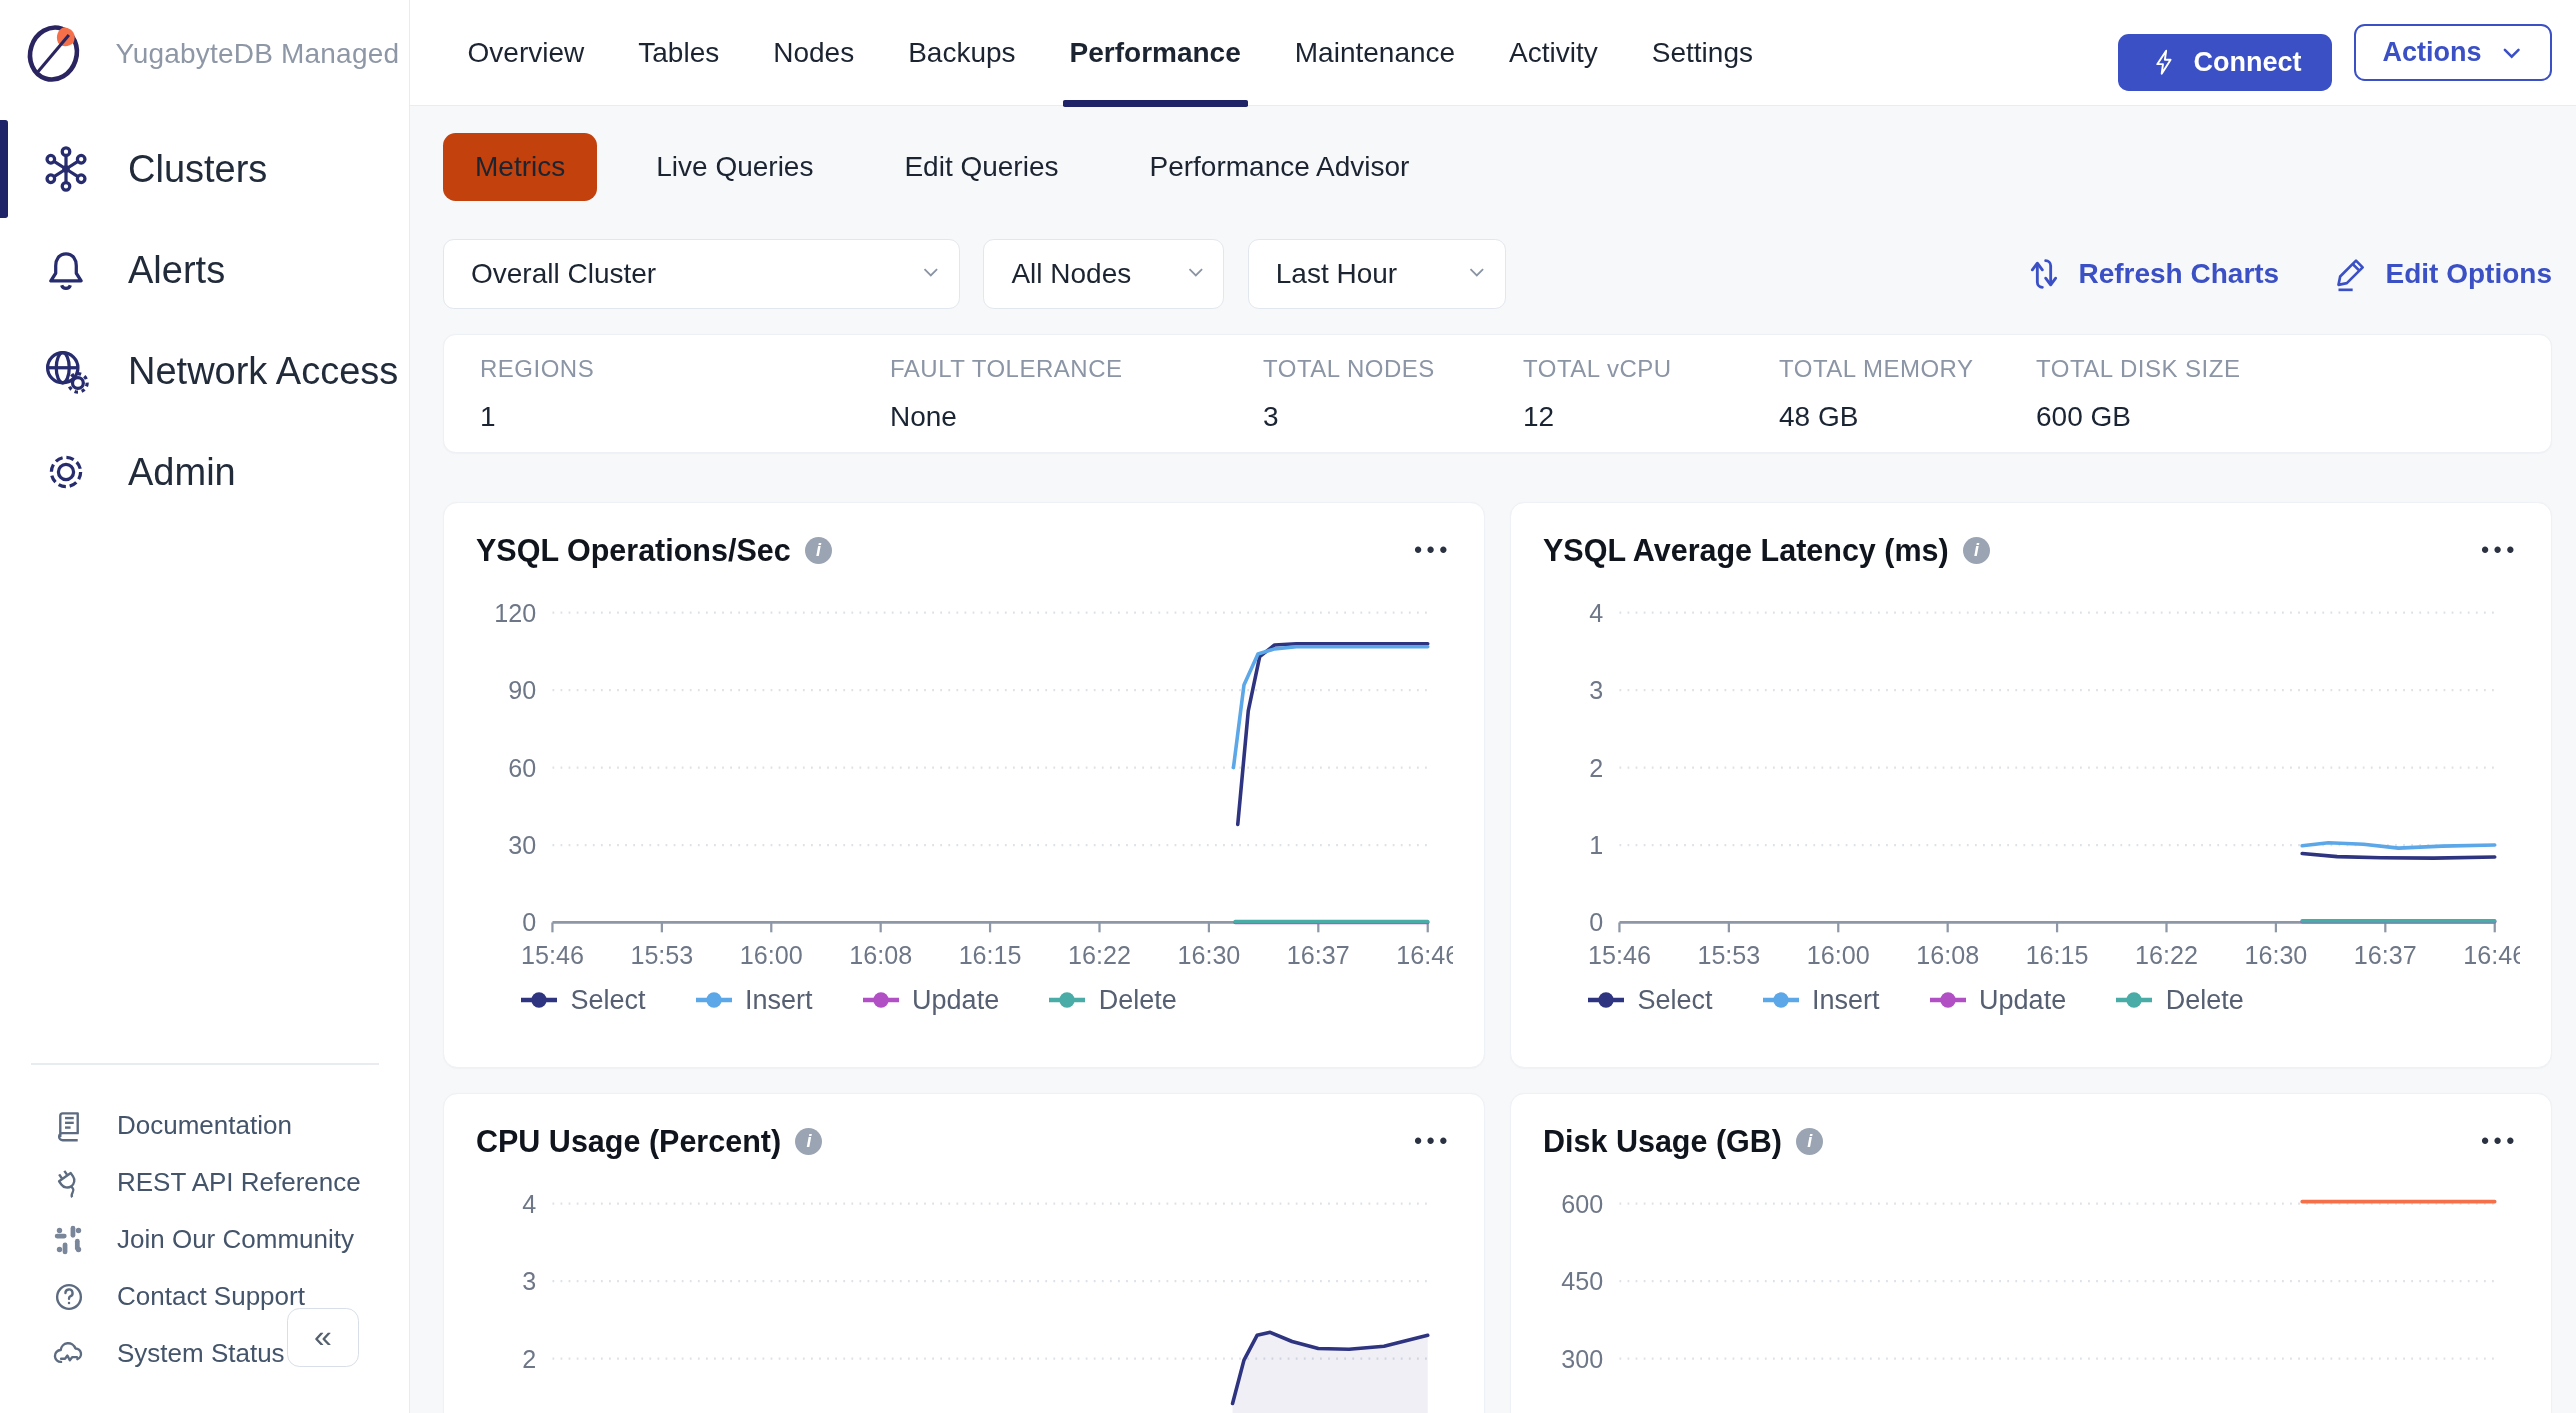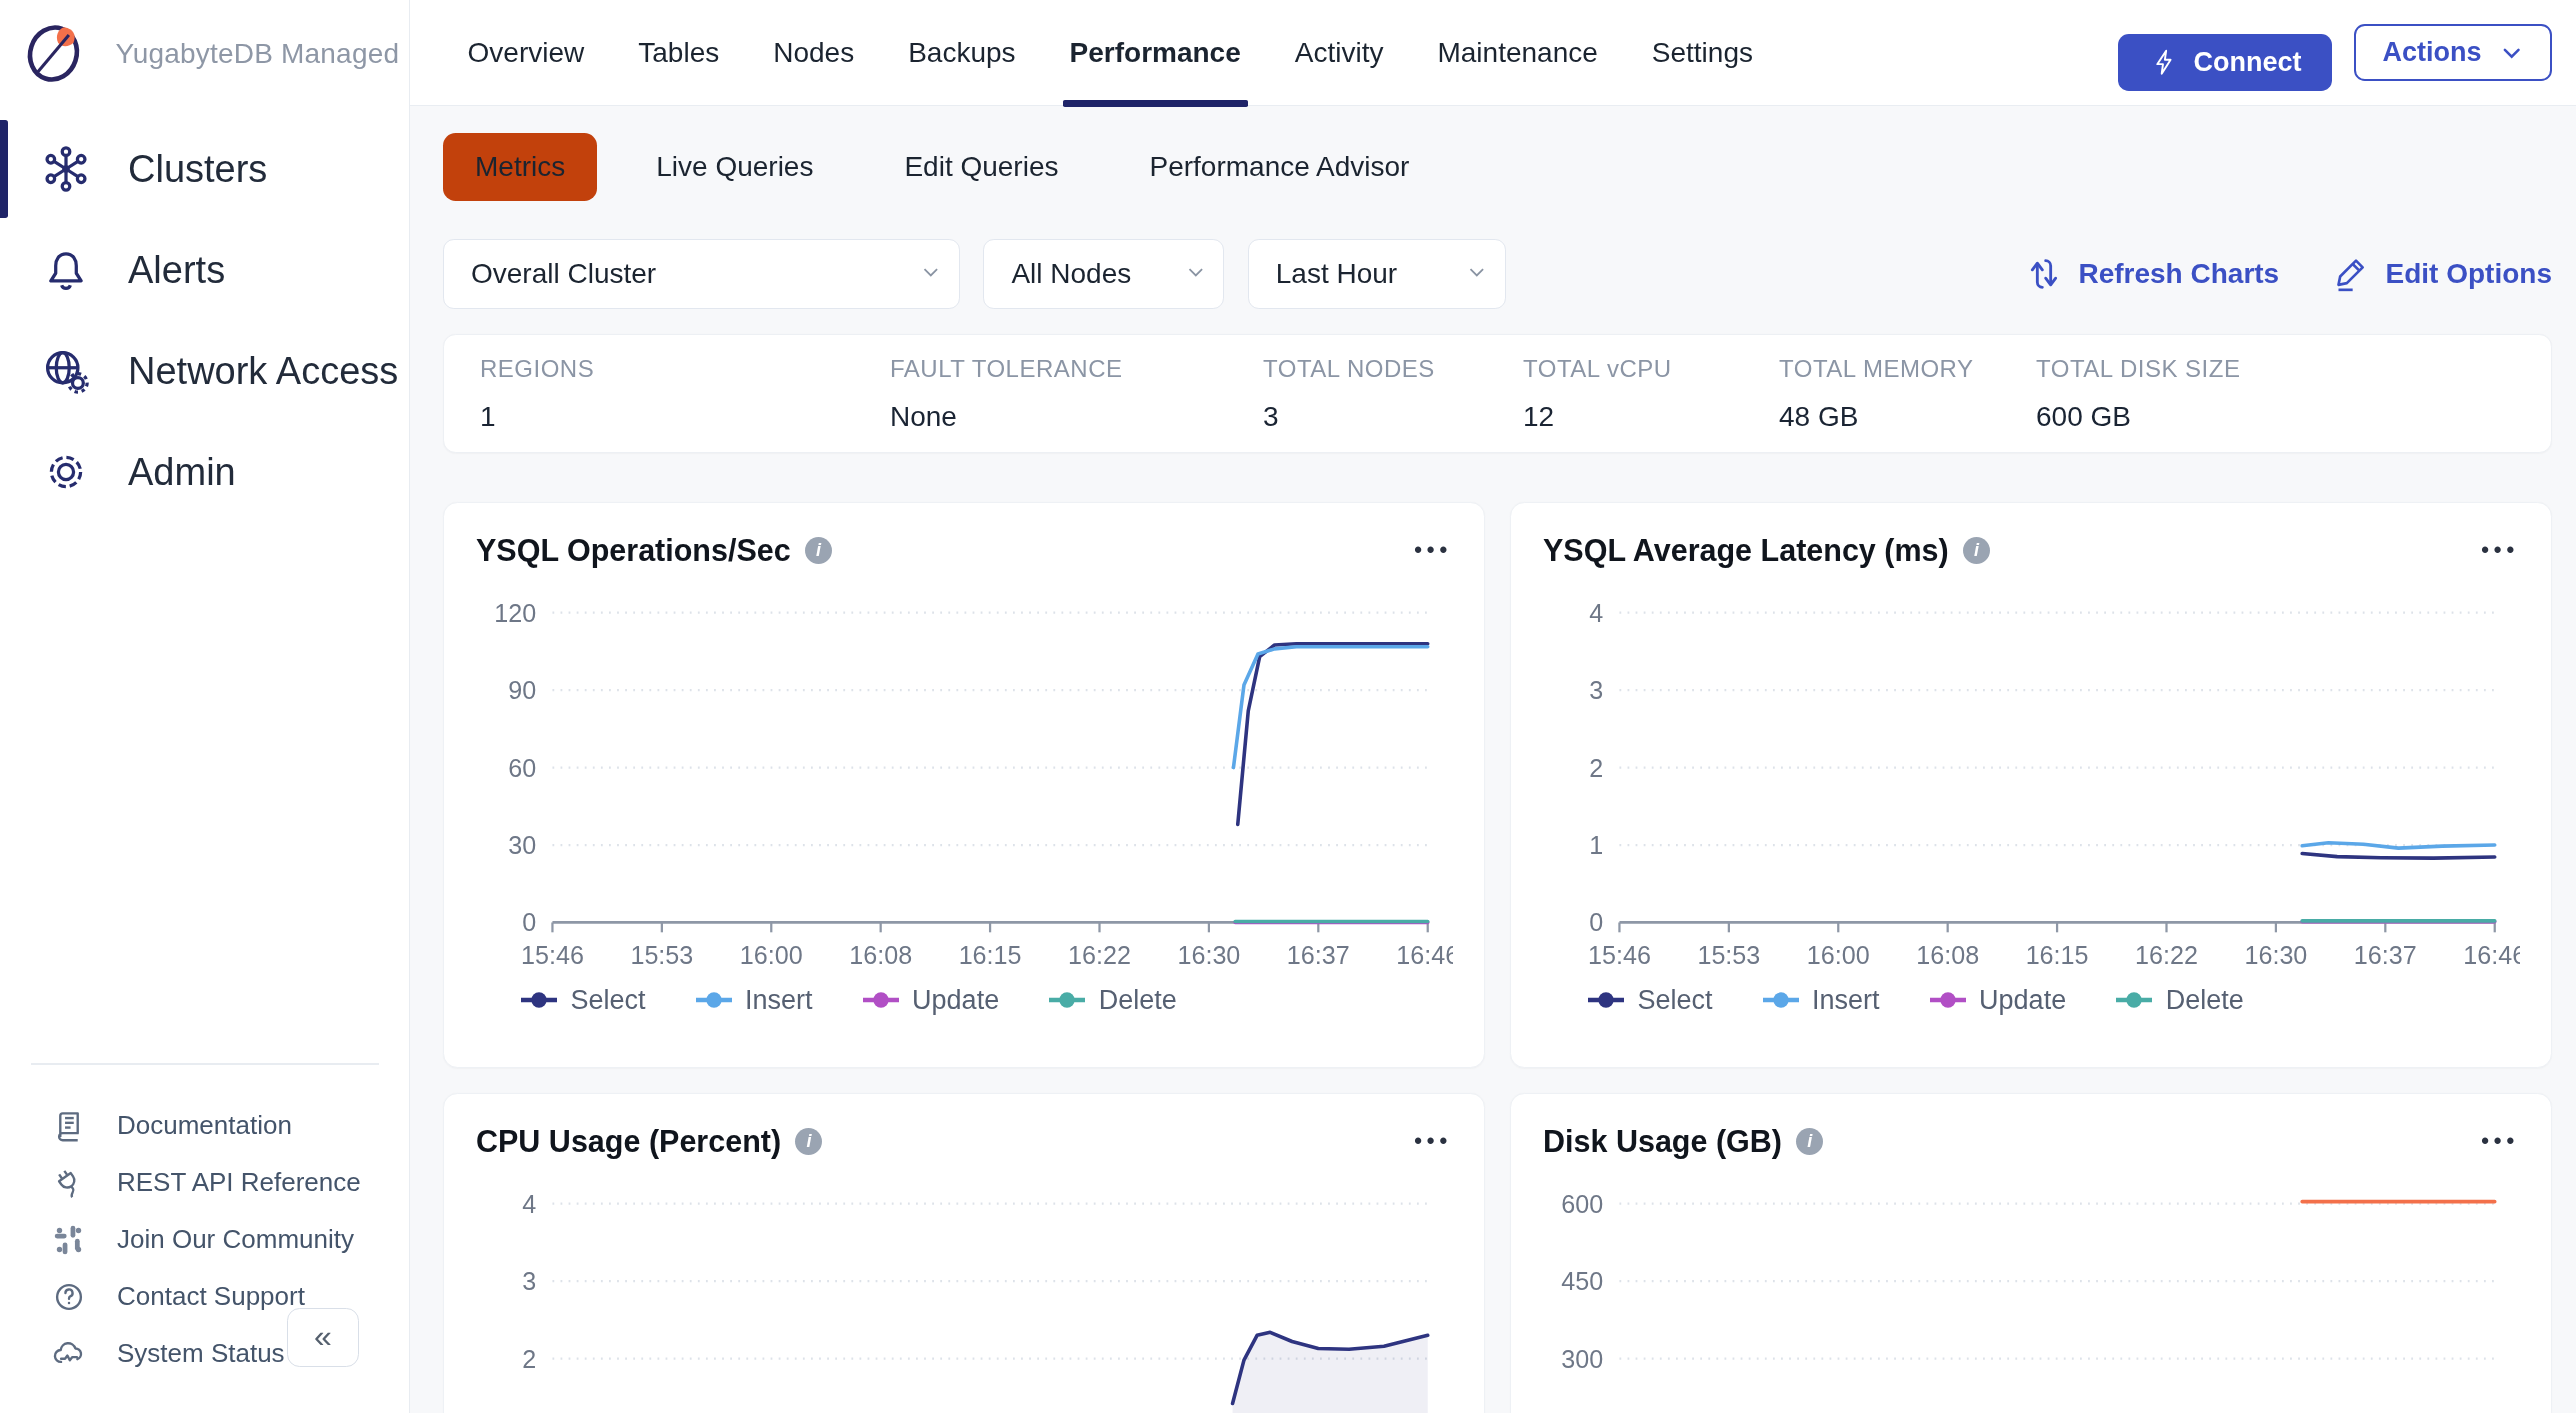--- a/index.html
+++ b/index.html
@@ -259,22 +259,22 @@
 </aside>
 
 <div class="main">
   <header class="topbar">
     <nav class="topnav">
       <div class="topnav-item">Overview</div>
       <div class="topnav-item">Tables</div>
       <div class="topnav-item">Nodes</div>
       <div class="topnav-item">Backups</div>
       <div class="topnav-item active">Performance</div>
+      <div class="topnav-item">Maintenance</div>
       <div class="topnav-item">Activity</div>
-      <div class="topnav-item">Maintenance</div>
       <div class="topnav-item">Settings</div>
     </nav>
     <div class="topbar-actions">
       <button class="btn-connect">
         <span style="display:flex">
           <svg width="30.5" height="30.5" viewBox="0 0 48 48" fill="none" stroke="#fff" stroke-width="3" stroke-linejoin="round">
             <polygon points="27,6 13,27 22,27 20,42 34,20 25,20"></polygon>
           </svg>
         </span>
         <span>Connect</span>

